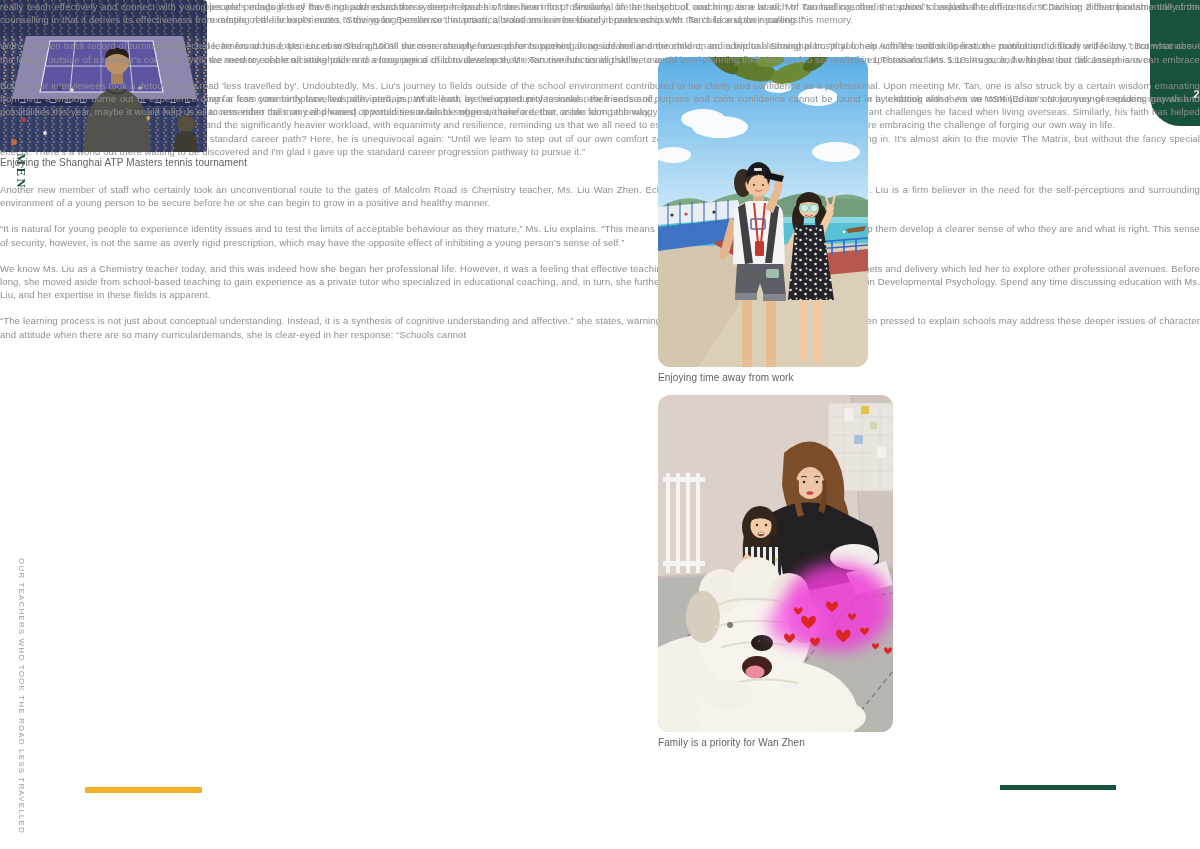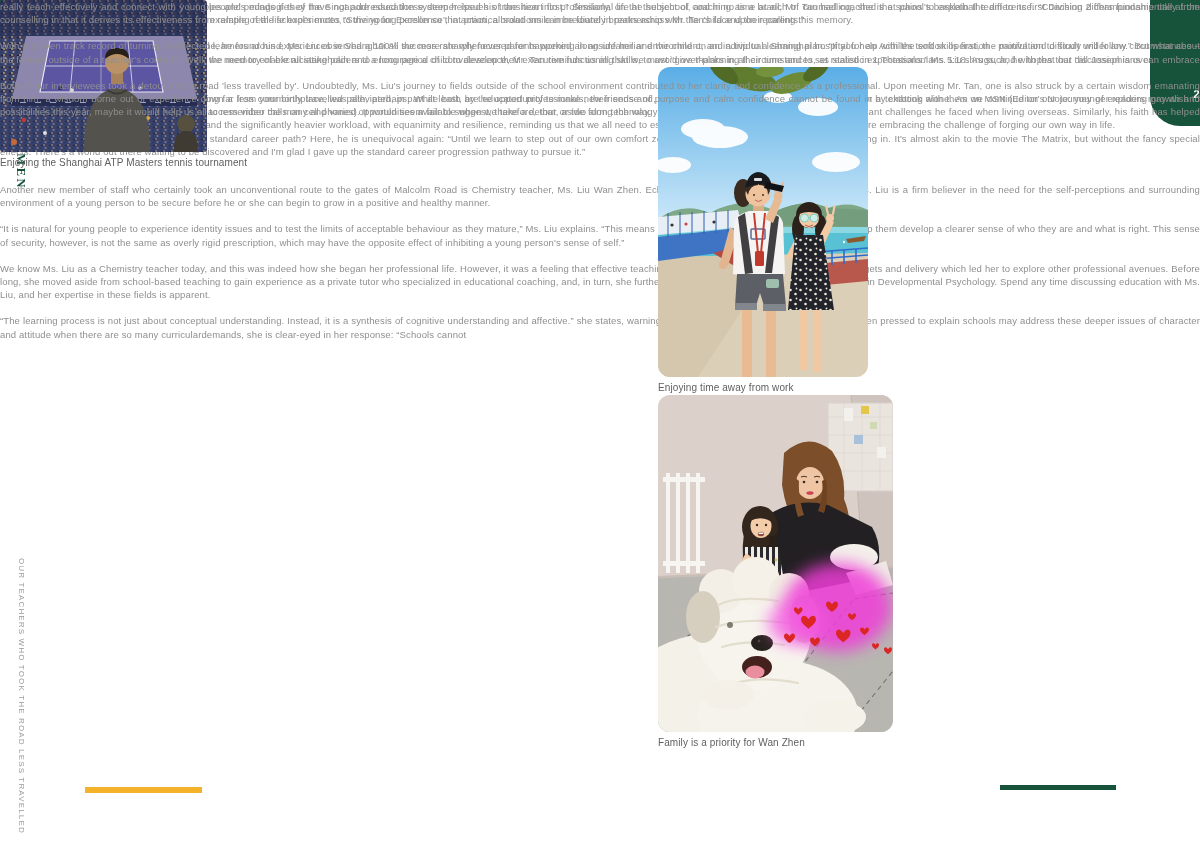--- a/index.html
+++ b/index.html
@@ -10,21 +10,21 @@
   .pagenum{position:absolute;bottom:26px;width:100%;text-align:center;color:#ffffff;font-size:11px;font-weight:bold;letter-spacing:0.5px;margin-left:25px;}
   .lumen{position:absolute;left:13px;top:131px;writing-mode:vertical-rl;font-family:"Liberation Serif",serif;font-size:12.5px;letter-spacing:2.5px;color:#17523a;font-weight:bold;}
   .vtitle{position:absolute;left:17px;top:558px;writing-mode:vertical-rl;font-size:8px;letter-spacing:1.15px;color:#9b9b9b;}
   .col{position:absolute;color:#8f8f8f;font-size:9.5px;line-height:13.2px;text-align:justify;letter-spacing:0.12px;}
   .col p{margin:0;}
   .col p + p{margin-top:13px;}
   .col p.nogap{margin-top:0;}
   .col figure{margin:0 0 15px 0;}
   .caption{font-size:10px;color:#5f5f5f;line-height:11px;margin-top:5px;text-align:left;letter-spacing:0.1px;}
   .photo-block{position:absolute;}
-  .photoA{left:658px;top:67px;width:224px;}
+  .photoA{left:658px;top:57px;width:224px;}
   .photoB{left:658px;top:395px;width:247px;}
   svg{display:block;}
   .tennis-svg{border-radius:4px;overflow:hidden;}
   .bar{position:absolute;}
   .bar-yellow{left:85px;top:787px;width:117px;height:6px;background:#f3b229;}
   .bar-green{left:1000px;top:785px;width:116px;height:5px;background:#17523a;}
 </style>
 </head>
 <body>
 

